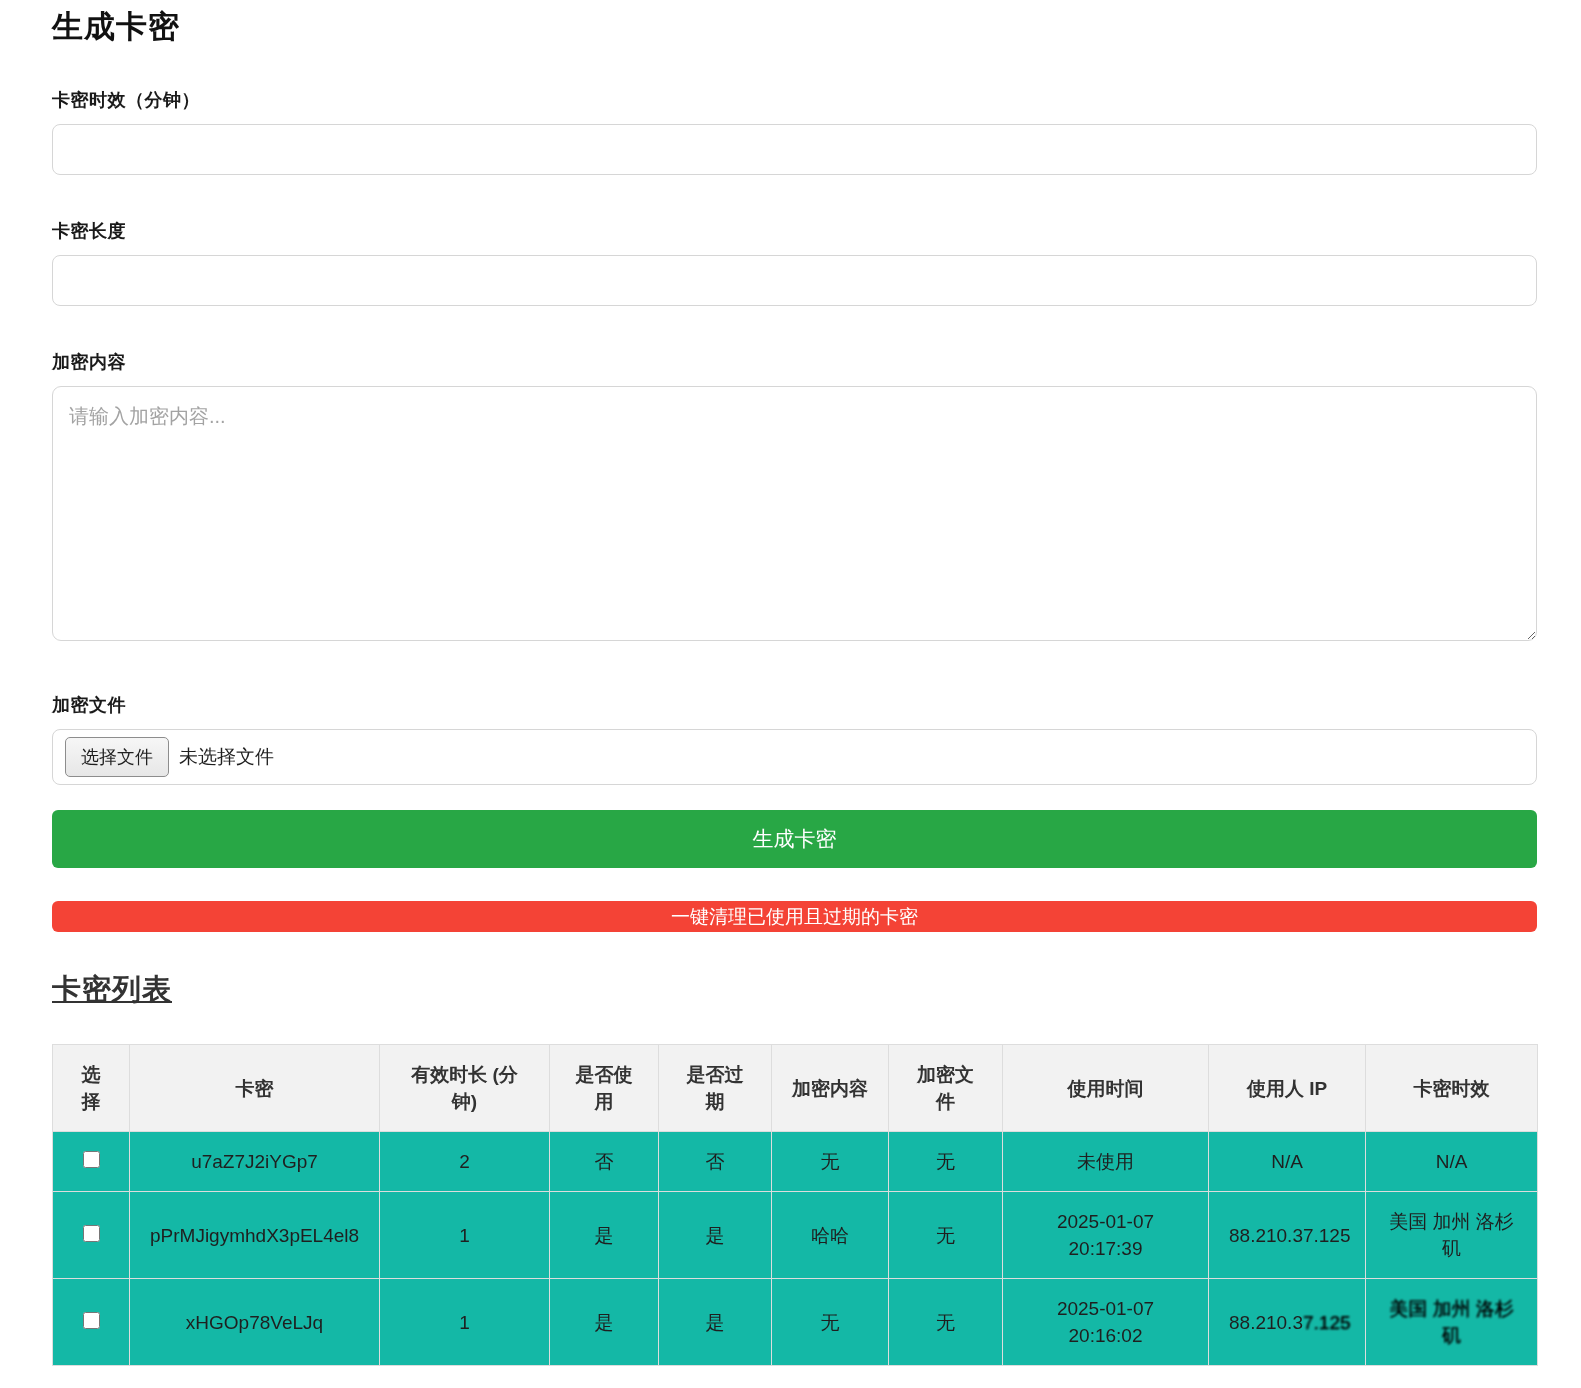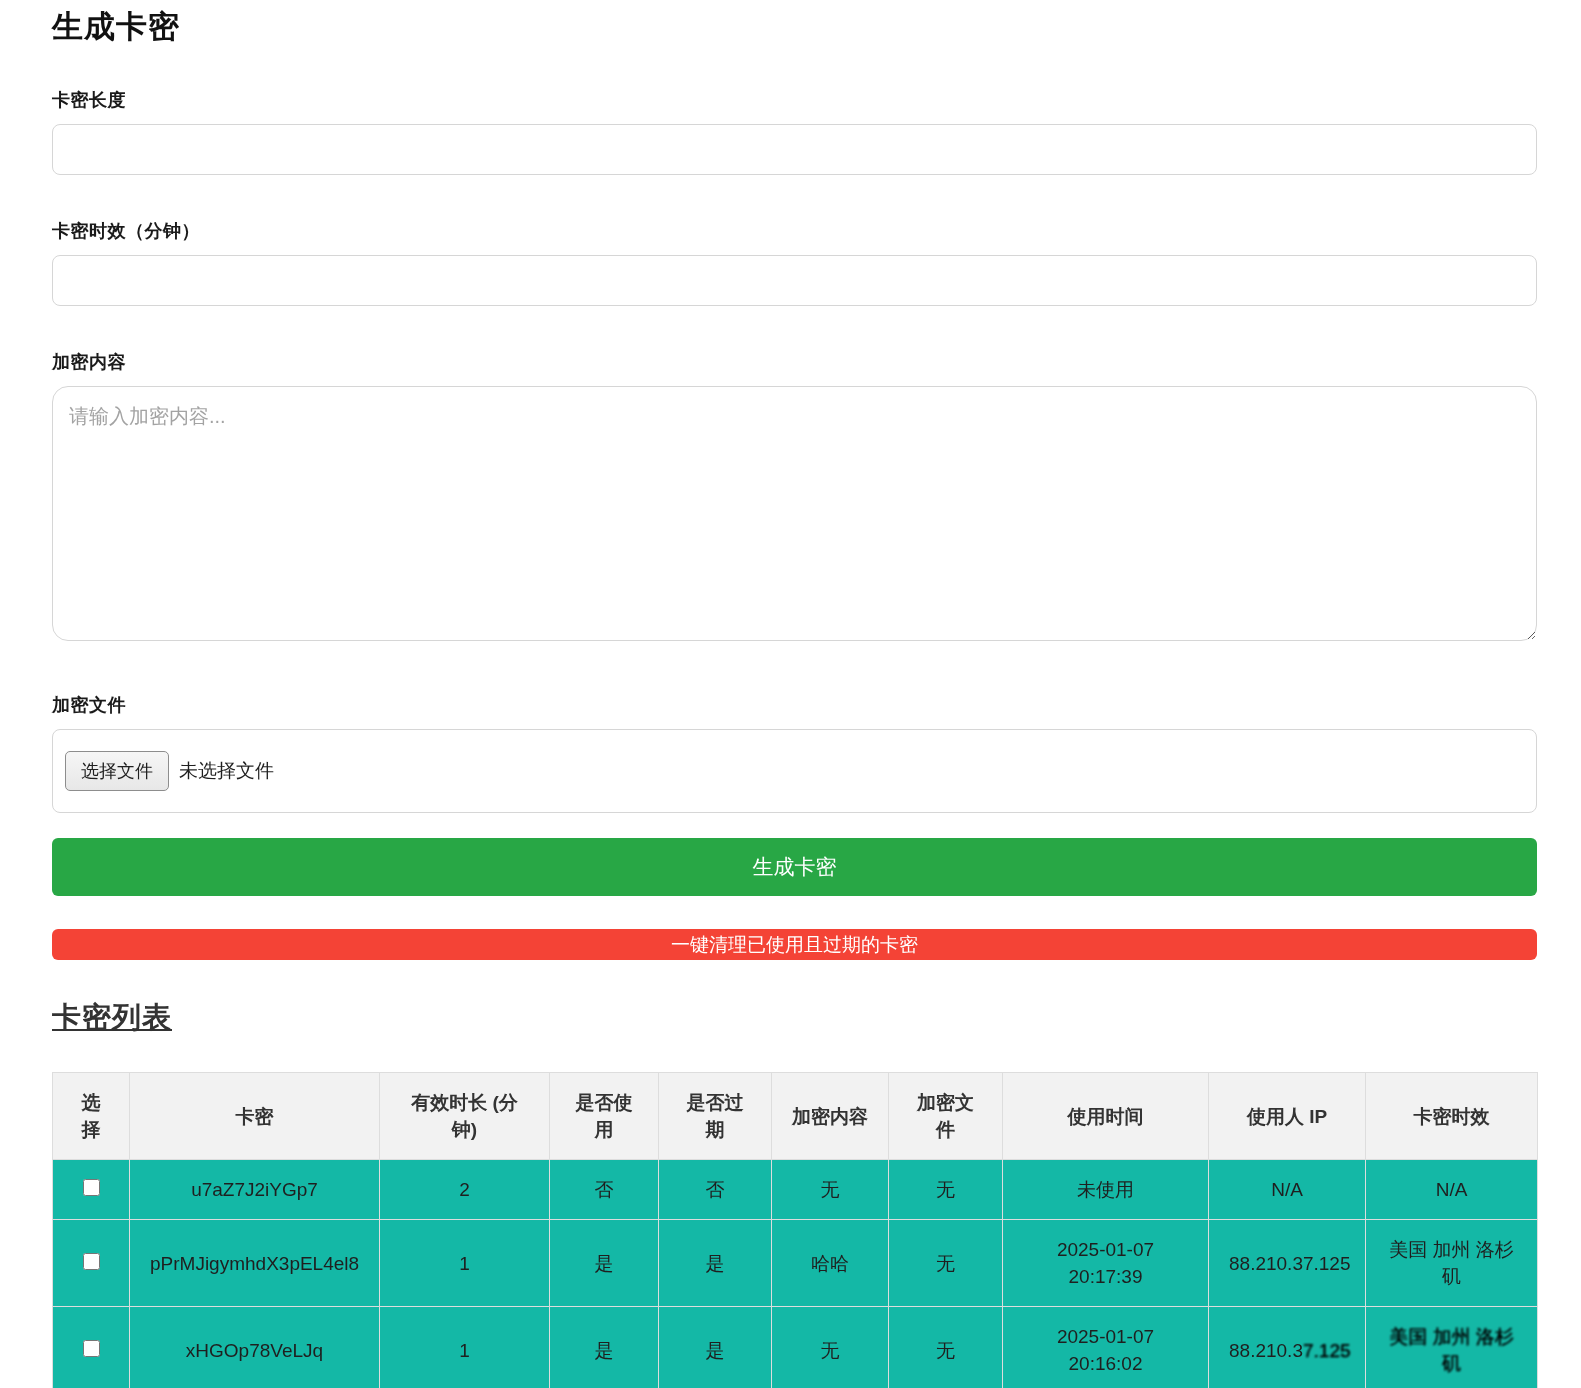--- a/index.html
+++ b/index.html
@@ -50,36 +50,36 @@
     padding: 0 14px;
     color: #1f1f1f;
     outline: none;
     background: #fff;
   }
   textarea.text-area {
     display: block;
     width: 100%;
     height: 255px;
     border: 1px solid #d6d6d6;
-    border-radius: 16px;
+    border-radius: 9px;
     font-size: 20px;
     padding: 16px 16px;
     color: #1f1f1f;
     outline: none;
     resize: both;
     font-family: inherit;
     background: #fff;
   }
   textarea.text-area::placeholder { color: #a3a3a3; }
 
   .file-box {
     display: flex;
     align-items: center;
     width: 100%;
-    height: 84px;
+    height: 56px;
     border: 1px solid #d6d6d6;
     border-radius: 8px;
     padding: 0 12px;
     background: #fff;
   }
   .file-button {
     font-family: inherit;
     font-size: 18px;
     color: #1f1f1f;
     background: linear-gradient(#f6f6f6, #e7e7e7);
@@ -155,26 +155,26 @@
   }
 </style>
 </head>
 <body>
 
 <div class="container">
 
   <h1 class="page-title">生成卡密</h1>
 
   <div class="field">
+    <label class="field-label">卡密时效（分钟）</label>
+    <input type="text" class="text-input" value="" style="">
+  </div>
+
+  <div class="field">
     <label class="field-label">卡密长度</label>
-    <input type="text" class="text-input" value="" style="">
-  </div>
-
-  <div class="field">
-    <label class="field-label">卡密时效（分钟）</label>
     <input type="text" class="text-input" value="" style="">
   </div>
 
   <div class="field" style="margin-bottom:52px;">
     <label class="field-label">加密内容</label>
     <textarea class="text-area" placeholder="请输入加密内容..." style=""></textarea>
   </div>
 
   <div class="field" style="margin-bottom:25px;">
     <label class="field-label">加密文件</label>

